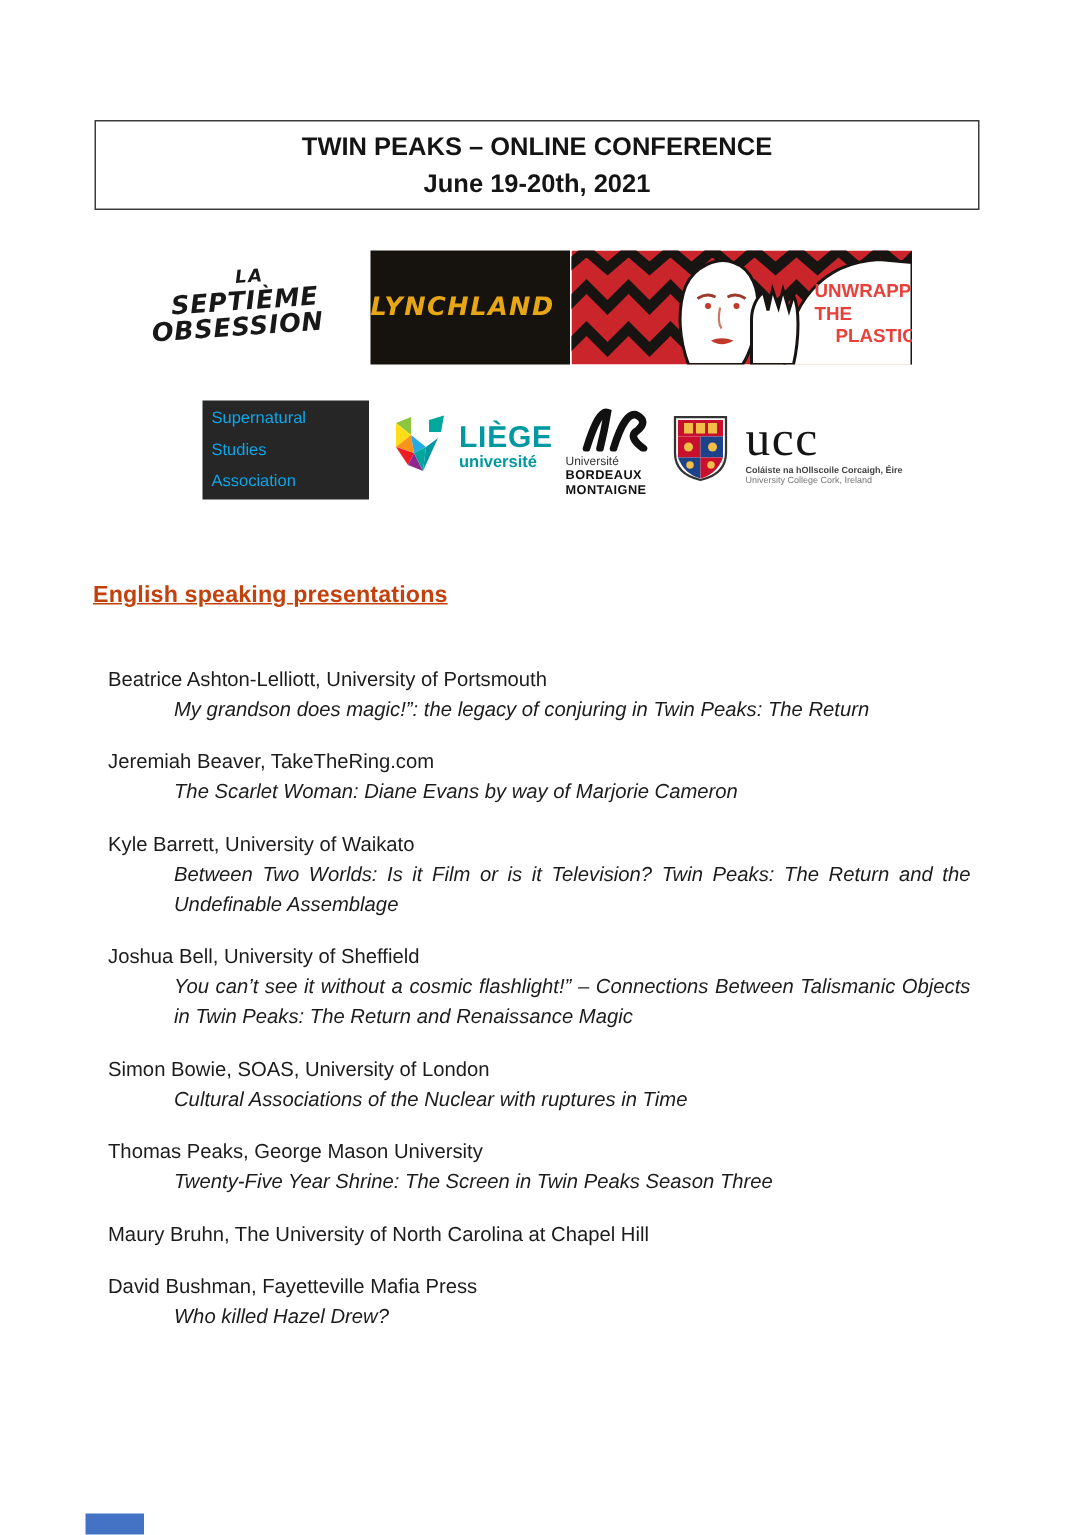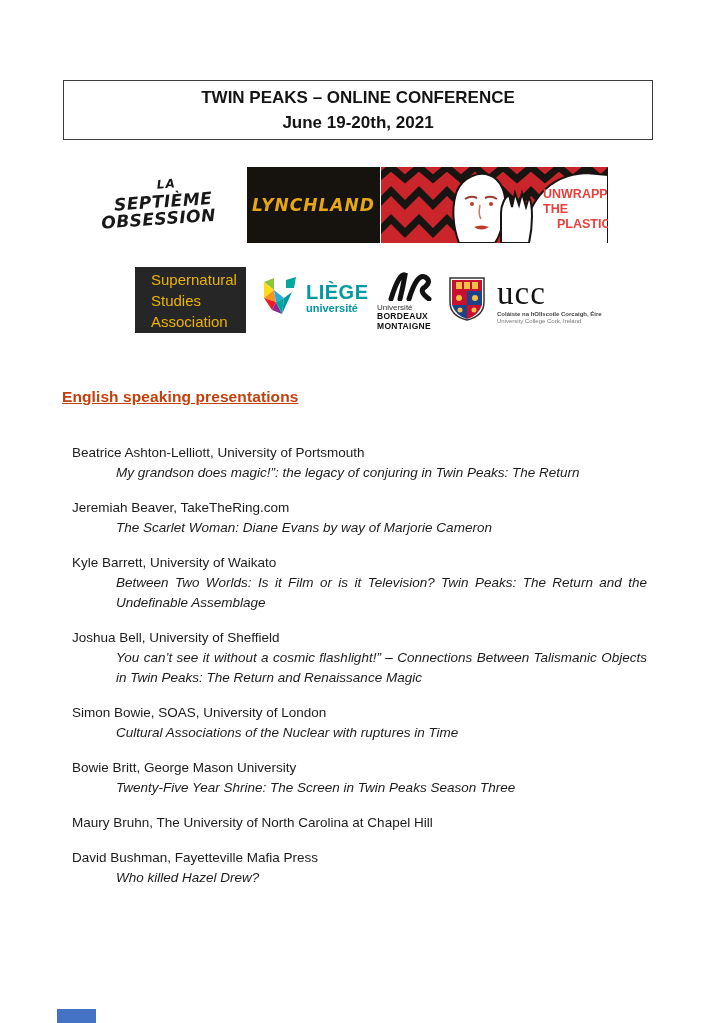--- a/index.html
+++ b/index.html
@@ -24,34 +24,34 @@
     transform:rotate(-4deg);
     font-family:"DejaVu Sans",sans-serif;font-style:italic;font-weight:800;
     color:#181818;line-height:17px;
   }
   .septieme .l1{font-size:12px;margin-left:58px;letter-spacing:1px;}
   .septieme .l2{font-size:17px;margin-left:14px;letter-spacing:.5px;}
   .septieme .l3{font-size:17px;letter-spacing:.5px;}
 
   .lynchland{
     position:absolute;left:247px;top:167px;width:133px;height:76px;
-    display:flex;align-items:center;justify-content:center;
+    display:flex;align-items:center;
   }
   .lynchland span{
     font-family:"DejaVu Sans",sans-serif;font-weight:bold;font-style:italic;
     font-size:17px;letter-spacing:1px;
   }
 
   .utp{position:absolute;left:381px;top:167px;width:227px;height:76px;}
 
   
   .ssa{
     position:absolute;left:135px;top:267px;width:111px;height:66px;
-    color:#eab308;font-size:15px;line-height:21px;
-    padding:2px 0 0 16px;box-sizing:border-box;
+    color:#0ea5e9;font-size:11px;line-height:21px;
+    padding:2px 0 0 6px;box-sizing:border-box;
   }
   .liege{position:absolute;left:260px;top:276px;display:flex;align-items:center;gap:6px;}
   .liege .txt{display:flex;flex-direction:column;}
   .liege .name{font-weight:bold;font-size:20px;letter-spacing:.5px;line-height:19px;}
   .liege .sub{font-weight:bold;font-size:11px;line-height:12px;}
 
   .bordeaux{position:absolute;left:377px;top:271px;width:68px;text-align:left;}
   .bordeaux .glyph{display:block;margin-left:10px;}
   .bordeaux .t1{font-size:8px;color:#333;line-height:9px;margin-top:2px;}
   .bordeaux .t2,.bordeaux .t3{font-size:8.5px;font-weight:bold;color:#111;line-height:9.5px;letter-spacing:.3px;}
@@ -205,21 +205,21 @@
     </div>
     <div class="entry">
       <div class="speaker">Joshua Bell, University of Sheffield</div>
       <div class="talk">You can’t see it without a cosmic flashlight!” – Connections Between Talismanic Objects in Twin Peaks: The Return and Renaissance Magic</div>
     </div>
     <div class="entry">
       <div class="speaker">Simon Bowie, SOAS, University of London</div>
       <div class="talk">Cultural Associations of the Nuclear with ruptures in Time</div>
     </div>
     <div class="entry">
-      <div class="speaker">Bowie Britt, George Mason University</div>
+      <div class="speaker">Thomas Peaks, George Mason University</div>
       <div class="talk">Twenty-Five Year Shrine: The Screen in Twin Peaks Season Three</div>
     </div>
     <div class="entry">
       <div class="speaker">Maury Bruhn, The University of North Carolina at Chapel Hill</div>
     </div>
     <div class="entry">
       <div class="speaker">David Bushman, Fayetteville Mafia Press</div>
       <div class="talk">Who killed Hazel Drew?</div>
     </div>
   </div>

